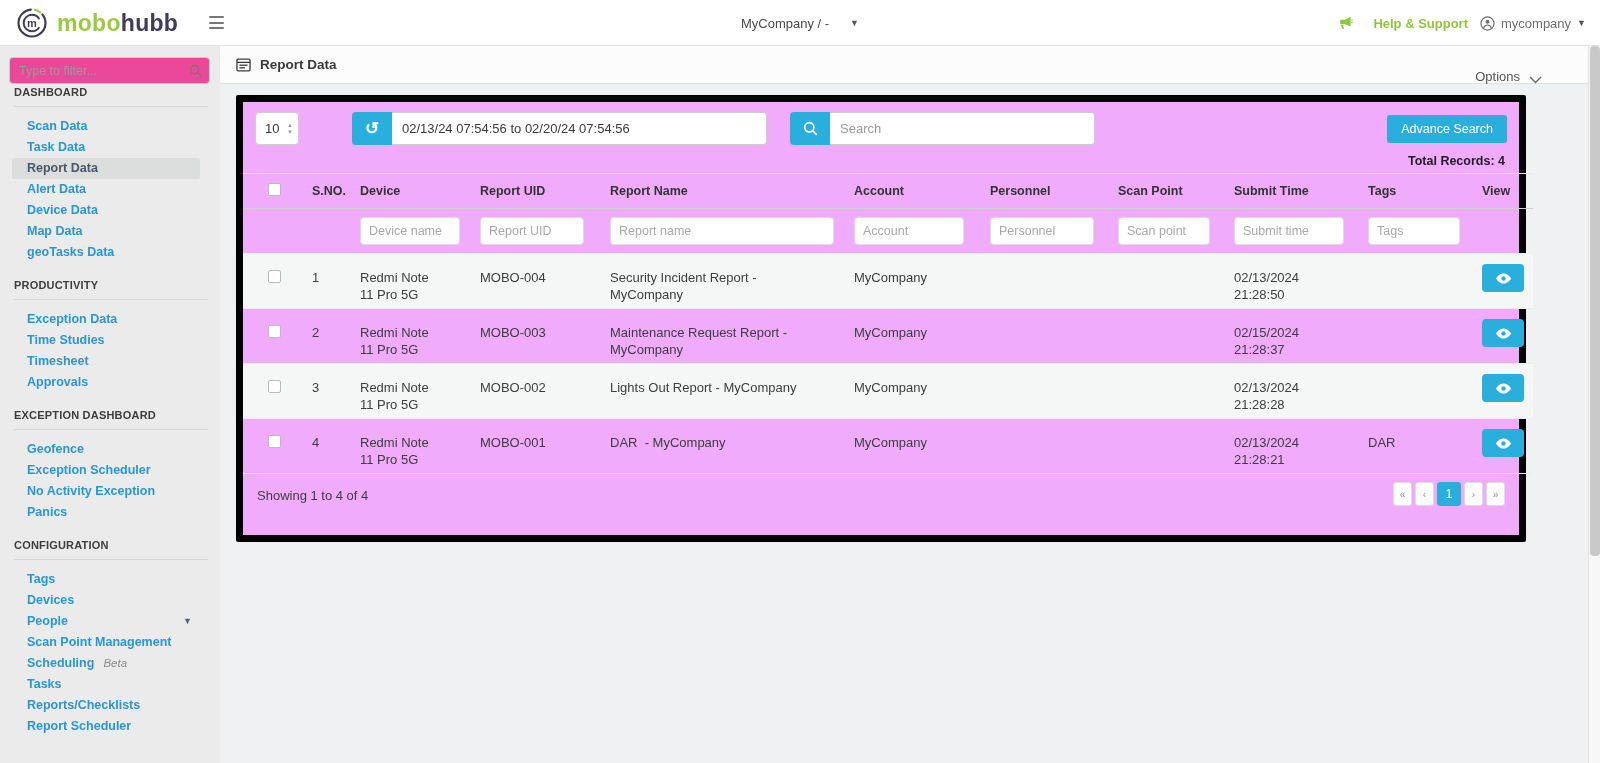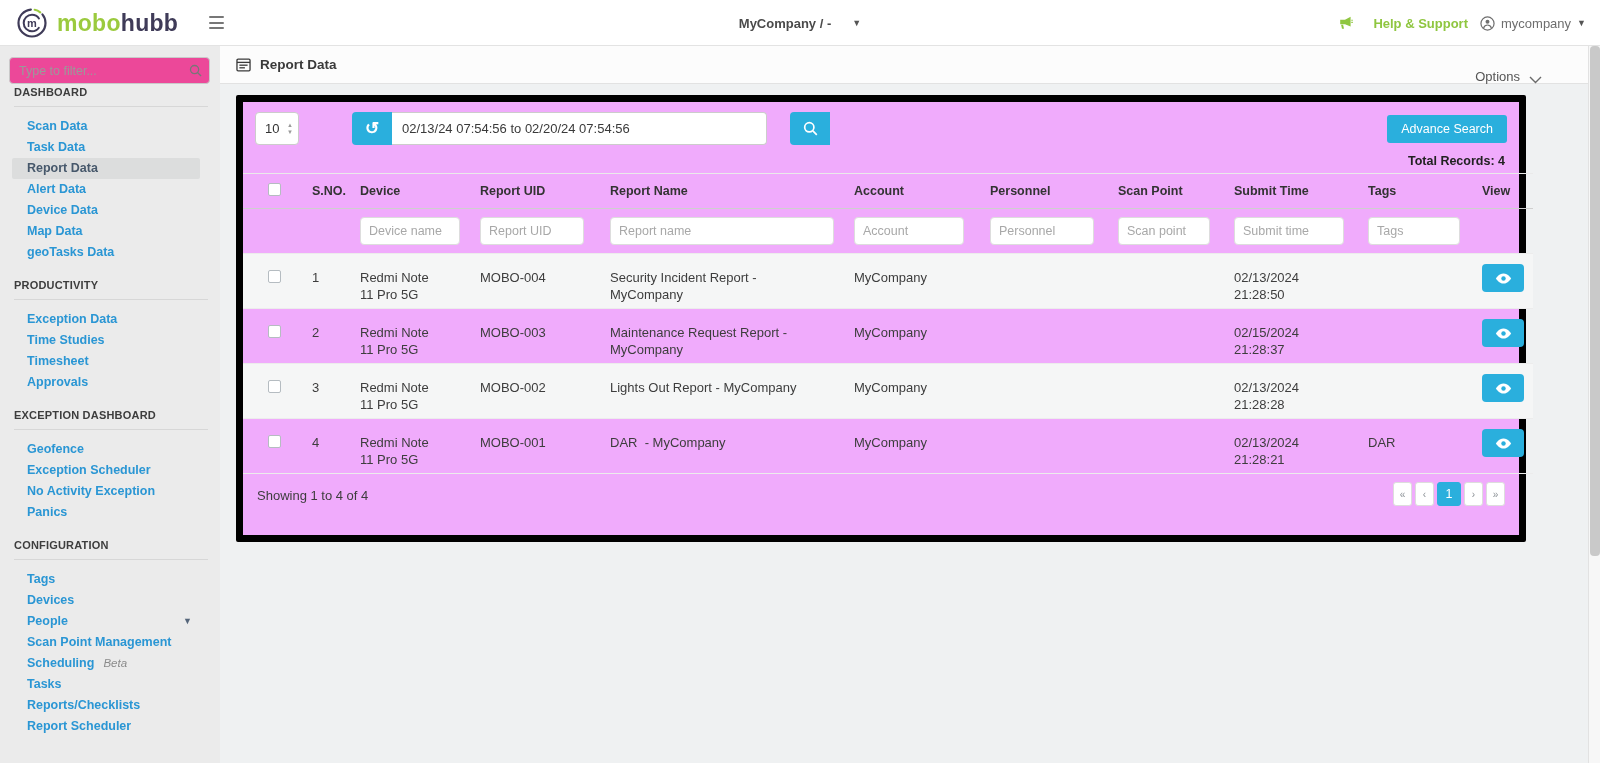--- a/index.html
+++ b/index.html
@@ -7,21 +7,21 @@
   body{position:relative;font-family:"Liberation Sans",sans-serif;background:#fff;-webkit-font-smoothing:antialiased}
 
   
   .topbar{position:absolute;top:0;left:0;width:1600px;height:46px;background:#fff;border-bottom:1px solid #e3e3e3;z-index:6}
   .logo{position:absolute;left:16px;top:7px;display:flex;align-items:center;gap:9px}
   .logo-text{font-size:23px;letter-spacing:.3px;line-height:32px}
   .logo-mobo{color:#9bca3e;font-weight:600}
   .logo-hubb{color:#3f3b58;font-weight:800}
   .hamburger{position:absolute;left:209px;top:16px;width:15px;height:13px;display:flex;flex-direction:column;justify-content:space-between;cursor:pointer}
   .hamburger span{display:block;height:2px;background:#777;border-radius:1px}
-  .company-sel{position:absolute;left:600px;right:600px;top:0;height:46px;display:flex;align-items:center;justify-content:center;gap:21px;font-size:13px;color:#4a4a4a;font-weight:700;cursor:pointer}
+  .company-sel{position:absolute;left:600px;right:600px;top:0;height:46px;display:flex;align-items:center;justify-content:center;gap:21px;font-size:13px;color:#4a4a4a;font-weight:400;cursor:pointer}
   .caret{font-size:9px;color:#555;line-height:1}
   .top-right{position:absolute;right:14px;top:0;height:46px;display:flex;align-items:center;gap:12px}
   .help-link{display:flex;align-items:center;gap:20px;color:#8fc640;font-size:13px;font-weight:600;cursor:pointer}
   .user-menu{display:flex;align-items:center;gap:6px;color:#6e6e6e;font-size:13px;cursor:pointer}
 
   
   .sidebar{position:absolute;top:46px;left:0;width:220px;height:717px;background:#ebebeb;overflow:hidden}
   .filter-wrap{position:relative;margin:11px 10px 0 9px}
   .filter-input{width:100%;height:27px;border:1px solid #c9c9c9;border-radius:4px;background:#ec4899;padding:0 28px 0 9px;font-size:12.5px;color:#333;outline:none}
   .filter-input::placeholder{color:#9a9a9a}
@@ -211,20 +211,21 @@
         <button class="btn-sq btn-refresh">↺</button>
         <input class="date-input" value="02/13/24 07:54:56 to 02/20/24 07:54:56" style="">
       </div>
       <div class="search-group">
         <button class="btn-sq btn-search">
           <svg width="15" height="15" viewBox="0 0 15 15">
               <circle cx="6.3" cy="6.3" r="4.6" fill="none" stroke="#fff" stroke-width="1.7"></circle>
               <line x1="9.9" y1="9.9" x2="13.8" y2="13.8" stroke="#fff" stroke-width="1.7"></line>
             </svg>
         </button>
+        <input class="search-input" placeholder="Search" style="">
       </div>
       <button class="advance-btn">Advance Search</button>
     </div>
 
     <div class="total">Total Records: 4</div>
 
     <table>
       <colgroup>
         <col style="width:42px">
           <col style="width:48px">

